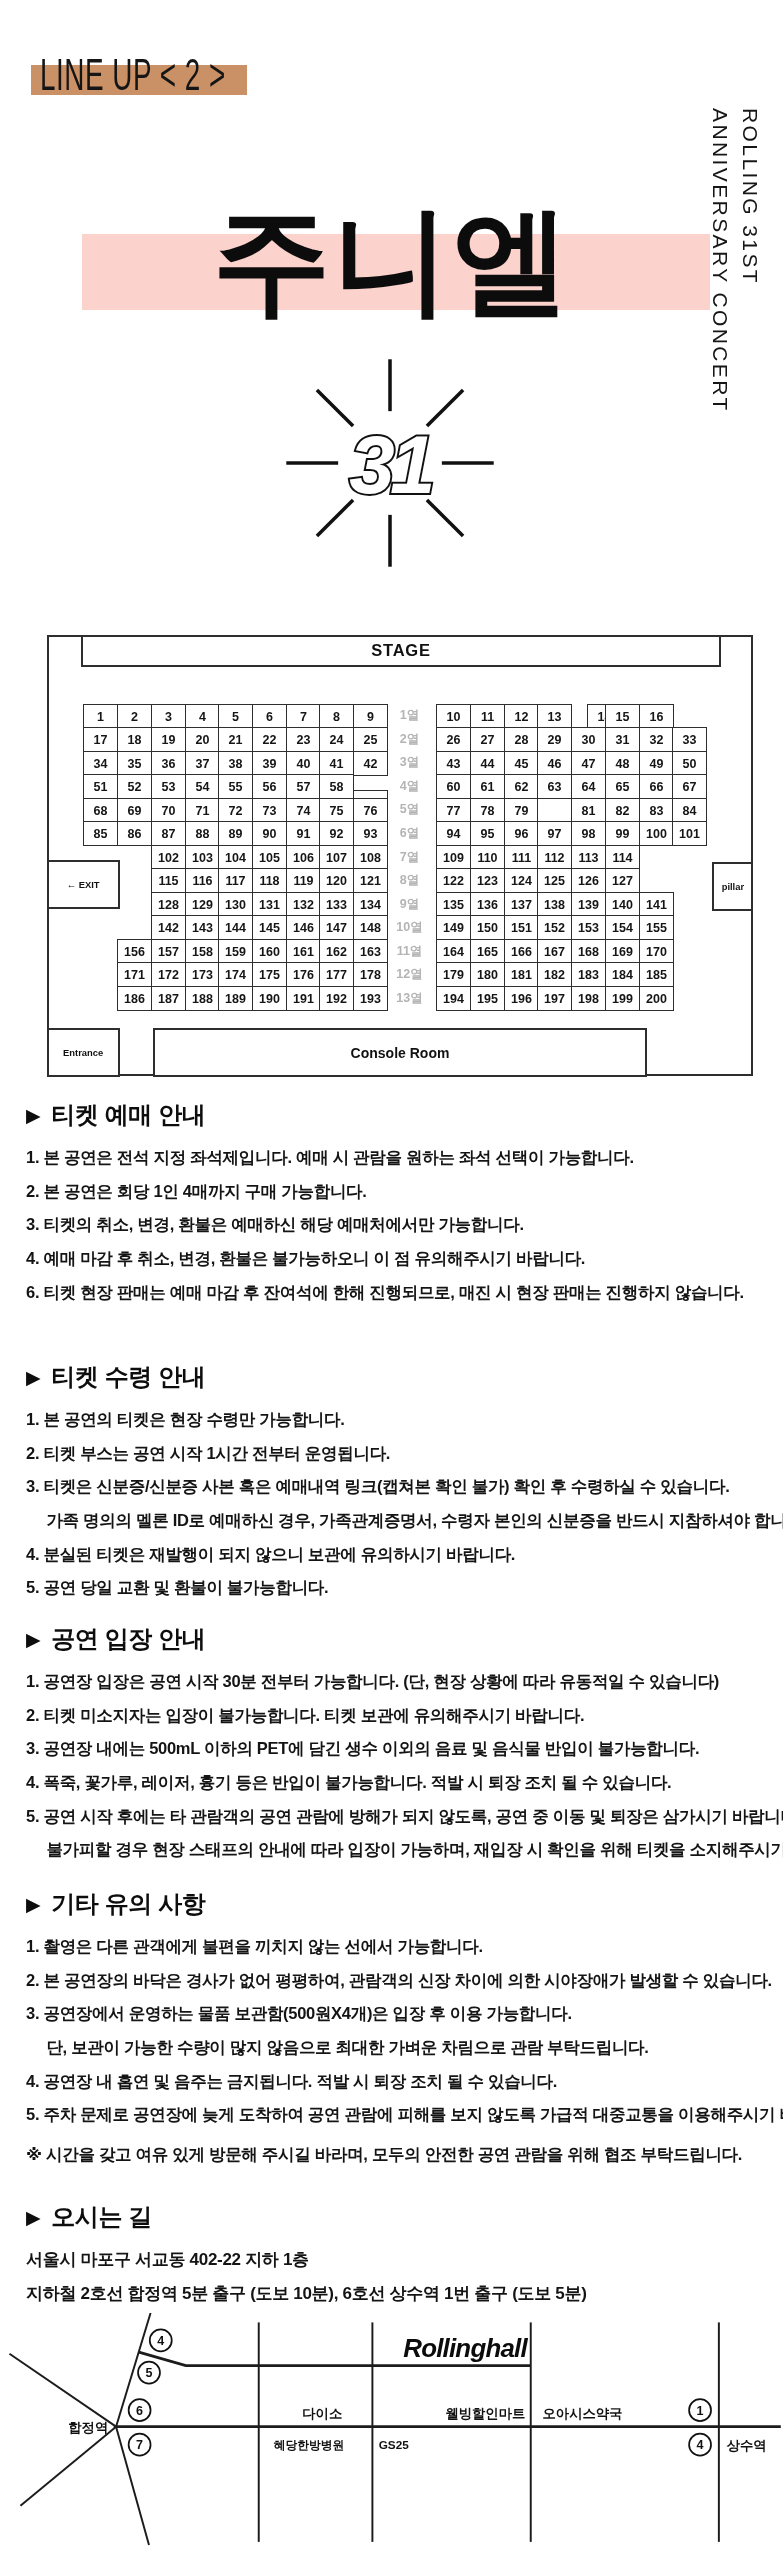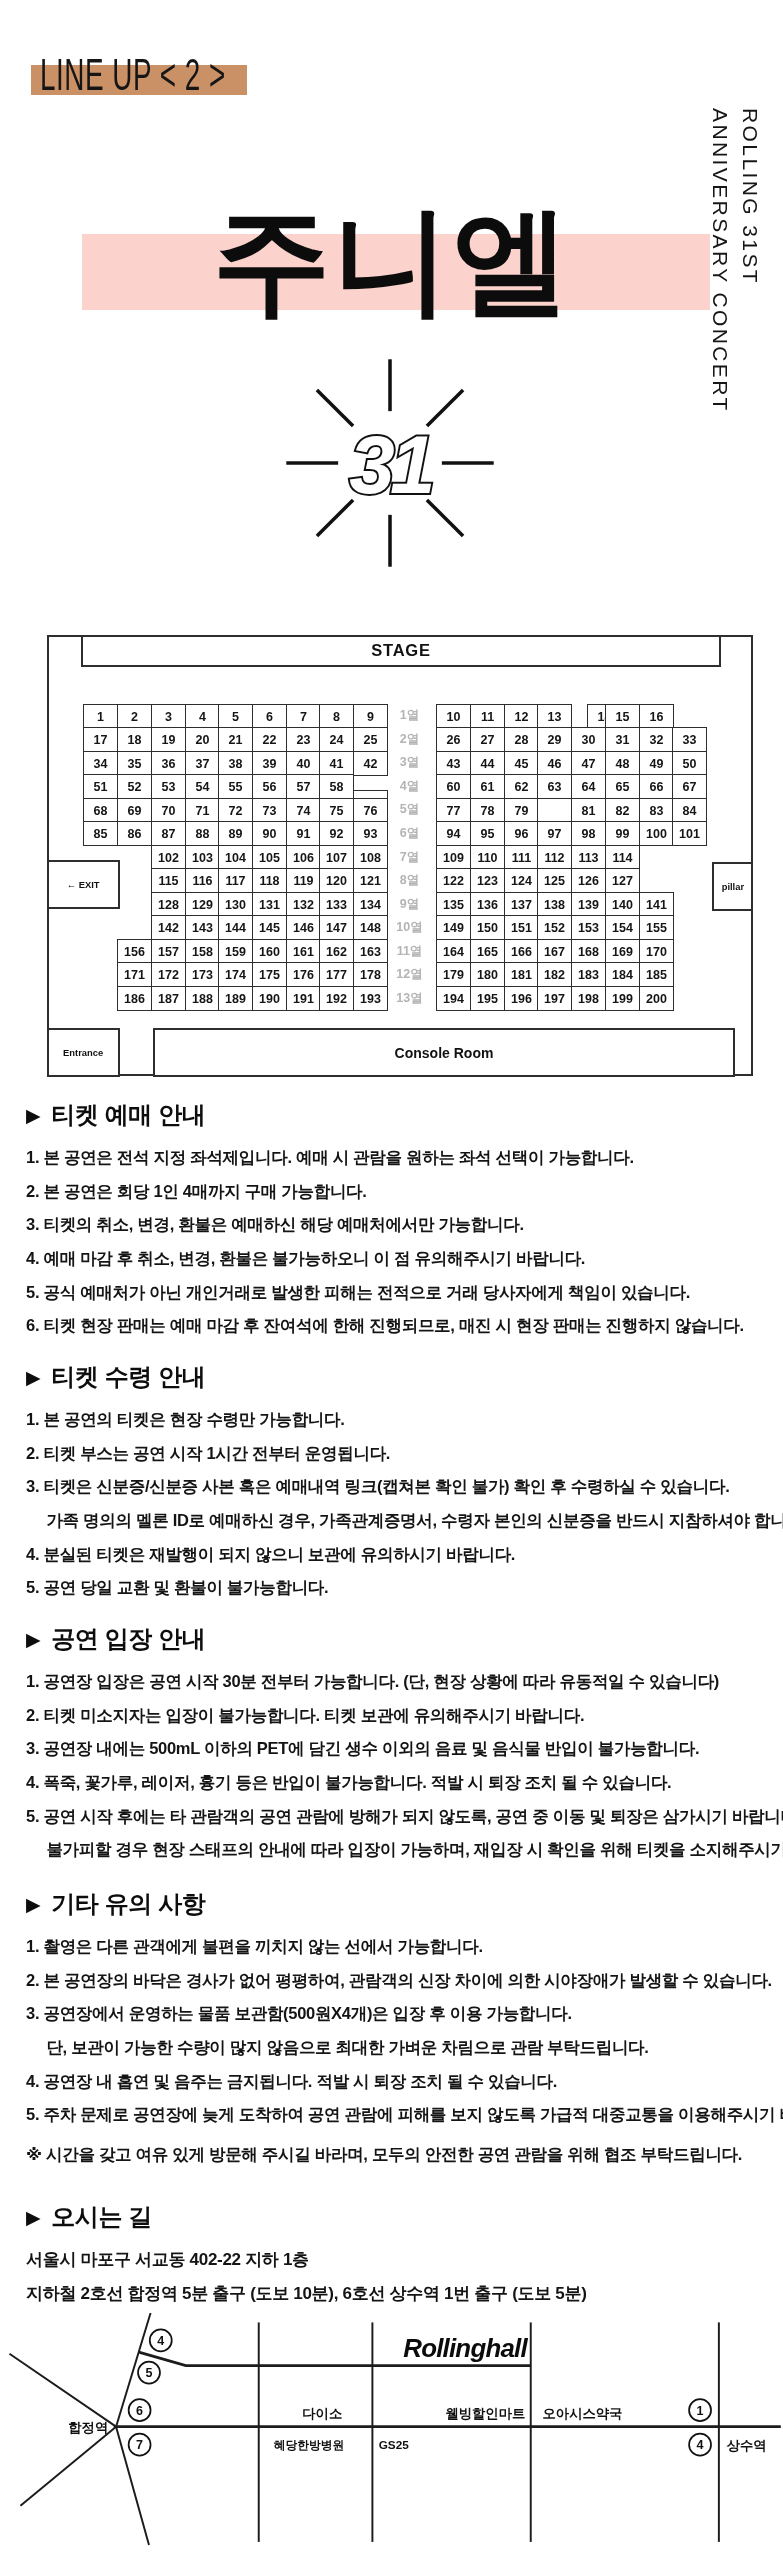--- a/index.html
+++ b/index.html
@@ -21,21 +21,21 @@
 
   
   #seat-room{position:absolute;left:47px;top:635px;width:702px;height:437px;
              border:2.4px solid #2e2e2e;background:#fff;}
   .venue-box{position:absolute;border:2.4px solid #2e2e2e;background:#fff;box-sizing:border-box;
              display:flex;align-items:center;justify-content:center;}
   #stage-box{left:32px;top:-2.4px;width:640px;height:32px;font-size:16.5px;font-weight:700;letter-spacing:0.8px;}
   #exit-box{left:-2.4px;top:223px;width:73px;height:49px;font-size:9.4px;font-weight:700;}
   #pillar-box{right:-2.4px;top:225px;width:41px;height:49px;font-size:9.4px;font-weight:700;}
   #entrance-box{left:-2.4px;top:391px;width:73px;height:49px;font-size:9.4px;font-weight:700;}
-  #console-box{left:104px;top:391px;width:582px;height:49px;font-size:14px;font-weight:700;}
+  #console-box{left:104px;top:391px;width:494px;height:49px;font-size:14px;font-weight:700;}
   .seat{position:absolute;width:35px;height:25px;border:1.6px solid #2e2e2e;background:#fff;
         box-sizing:border-box;font-size:12.5px;font-weight:700;color:#151515;
         display:flex;align-items:center;justify-content:center;}
   .rowlabel{position:absolute;width:47px;height:23.5px;color:#b4b4b4;font-size:12.5px;font-weight:700;
             display:flex;align-items:center;justify-content:center;}
 
   
   .section{position:absolute;left:26px;width:737px;}
   .sec-head{display:flex;align-items:center;gap:11px;font-size:24px;font-weight:700;
             color:#0d0d0d;margin-bottom:17px;letter-spacing:-0.4px;}
@@ -319,21 +319,20 @@
 
   <div class="section" style="top:1099px">
     <div class="sec-head">
       <span class="tri">▶</span>
       <span>티켓 예매 안내</span>
     </div>
     <div class="item">1. 본 공연은 전석 지정 좌석제입니다. 예매 시 관람을 원하는 좌석 선택이 가능합니다.</div>
     <div class="item">2. 본 공연은 회당 1인 4매까지 구매 가능합니다.</div>
     <div class="item">3. 티켓의 취소, 변경, 환불은 예매하신 해당 예매처에서만 가능합니다.</div>
     <div class="item">4. 예매 마감 후 취소, 변경, 환불은 불가능하오니 이 점 유의해주시기 바랍니다.</div>
-    <div class="item">5. 공식 예매처가 아닌 개인거래로 발생한 피해는 전적으로 거래 당사자에게 책임이 있습니다.</div>
     <div class="item">6. 티켓 현장 판매는 예매 마감 후 잔여석에 한해 진행되므로, 매진 시 현장 판매는 진행하지 않습니다.</div>
   </div>
 
   <div class="section" style="top:1361px">
     <div class="sec-head">
       <span class="tri">▶</span>
       <span>티켓 수령 안내</span>
     </div>
     <div class="item">1. 본 공연의 티켓은 현장 수령만 가능합니다.</div>
     <div class="item">2. 티켓 부스는 공연 시작 1시간 전부터 운영됩니다.</div>

